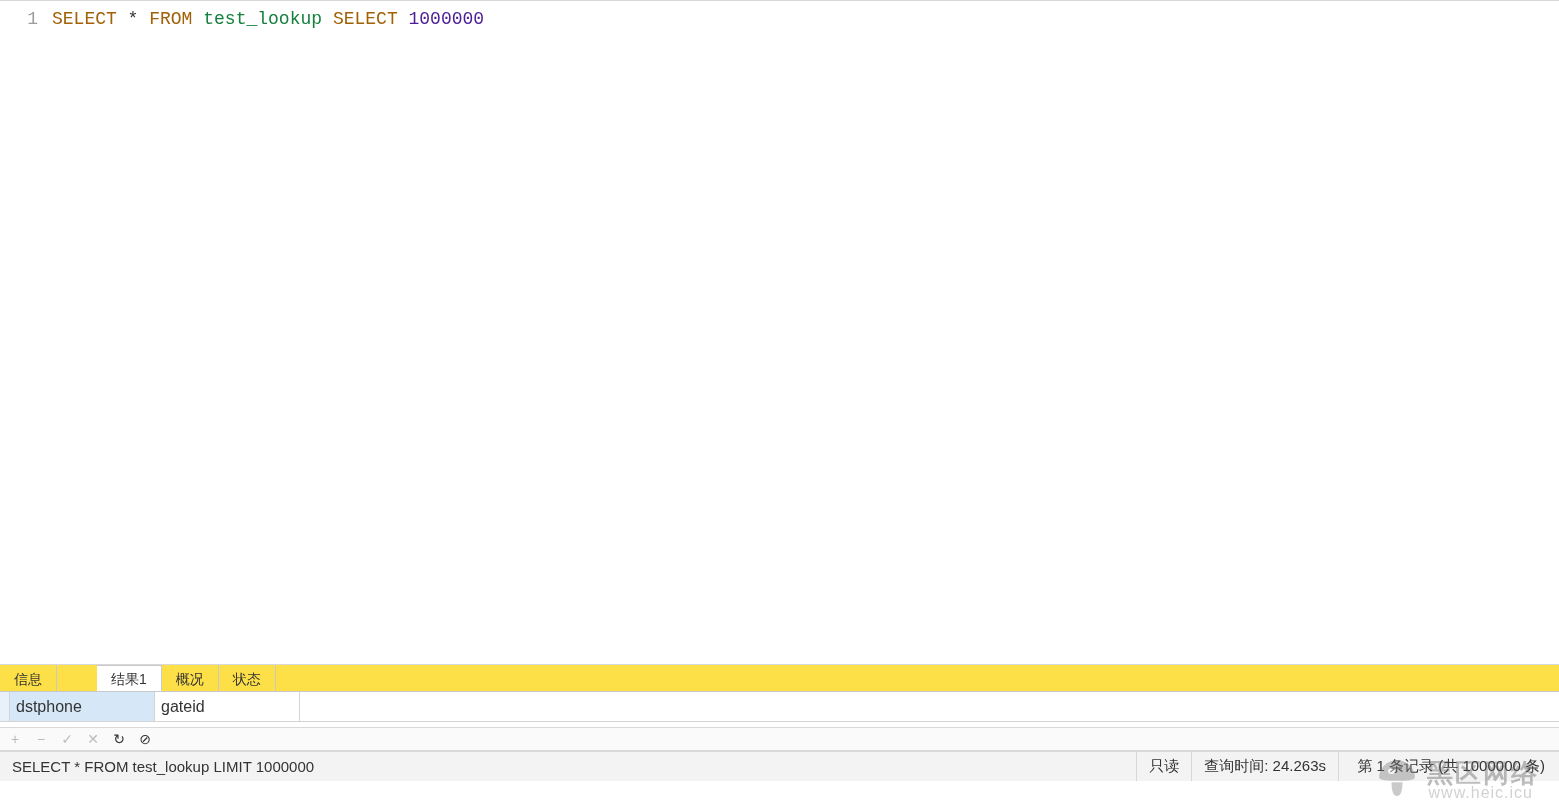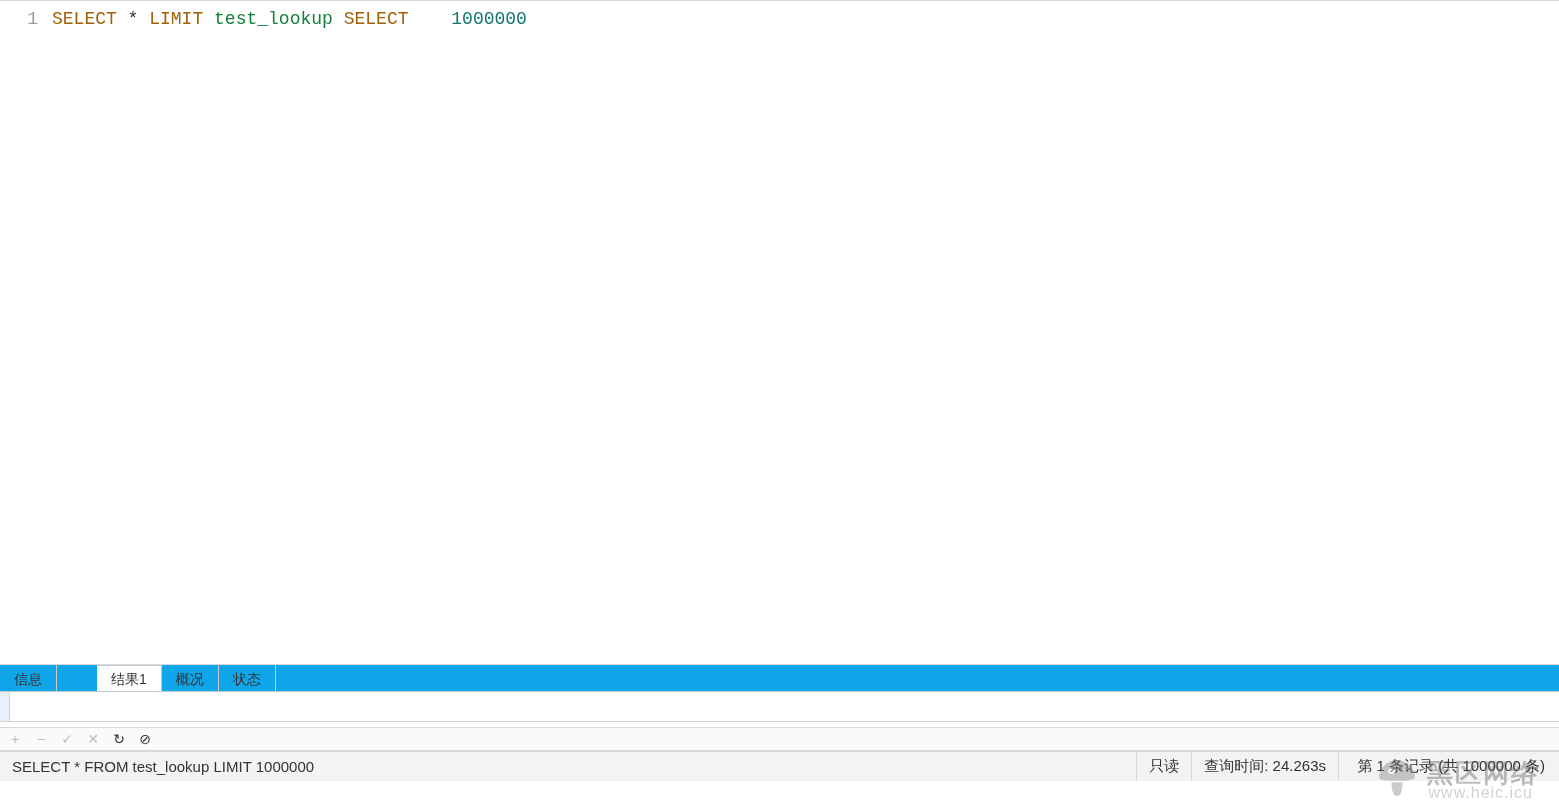--- a/index.html
+++ b/index.html
@@ -5,24 +5,24 @@
   * { box-sizing: border-box; margin: 0; padding: 0; }
   html, body { width: 100%; height: 100%; font-family: "Segoe UI", "Microsoft YaHei", Arial, sans-serif; font-size: 14px; color: #333; background: #fff; overflow: hidden; }
   .app { display: flex; flex-direction: column; height: 812px; width: 1559px; }
 
   
   .editor-wrap { flex: 0 0 665px; display: flex; background: #fff; border-top: 1px solid #d8d8d8; border-bottom: 1px solid #d8d8d8; overflow: hidden; }
   .gutter { flex: 0 0 48px; text-align: right; padding: 6px 10px 0 0; color: #9c9c9c; font-family: Consolas, "Courier New", monospace; font-size: 18px; line-height: 1.35; user-select: none; }
   .code { flex: 1; padding: 6px 0 0 4px; font-family: Consolas, "Courier New", monospace; font-size: 18px; line-height: 1.35; white-space: pre; }
   .kw { color: #a16207; }
   .id { color: #15803d; }
-  .num { color: #0f766e; margin-left: 32px; }
+  .num { color: #4c1d95; }
 
   
-  .tabs { flex: 0 0 27px; display: flex; align-items: stretch; background: #0ea5e9; border-bottom: 1px solid #c9c9c9; }
+  .tabs { flex: 0 0 27px; display: flex; align-items: stretch; background: #fde047; border-bottom: 1px solid #c9c9c9; }
   .tab { padding: 3px 14px 0 14px; border-right: 1px solid #c9c9c9; color: #333; cursor: default; font-size: 14px; display:flex; align-items:center;}
   .tab.active { background: #fff; border-top: 1px solid #c9c9c9; border-bottom: 1px solid #fff; position: relative; top: 0; margin-left: 40px; }
 
   
   .grid-head { flex: 0 0 30px; display: flex; border-bottom: 1px solid #d4d4d4; background:#fff; overflow:hidden;}
   .col-stub { flex: 0 0 10px; background: #e8f0fb; border-right: 1px solid #d4d4d4; }
   .col-head { flex: 0 0 145px; padding: 4px 6px; font-size: 16px; border-right: 1px solid #d4d4d4; display:flex; align-items:center;}
   .col-head.selected { background: #d6e8f8; }
   .grid-body { flex: 0 0 5px; background:#fff; }
 
@@ -47,32 +47,36 @@
 </style>
 </head>
 <body>
 
 <div class="app">
 
   <div class="editor-wrap">
     <div class="gutter">
       <div>1</div>
     </div>
-    <div class="code" id="code"><span class="kw">SELECT</span><span> * </span><span class="kw">LIMIT</span><span> </span><span class="id">test_lookup</span><span> </span><span class="kw">SELECT</span><span> </span><span class="num">1000000</span></div>
+    <div class="code" id="code"><span class="kw">SELECT</span><span> * </span><span class="kw">FROM</span><span> </span><span class="id">test_lookup</span><span> </span><span class="kw">SELECT</span><span> </span><span class="num">1000000</span></div>
   </div>
 
   <div class="tabs" id="tabs">
       <div class="tab">信息</div>
       <div class="tab active">结果1</div>
       <div class="tab">概况</div>
       <div class="tab">状态</div>
     </div>
 
   <div class="grid-head">
     <div class="col-stub"></div>
+    <div id="cols" style="display:flex">
+        <div class="col-head selected">dstphone</div>
+        <div class="col-head">gateid</div>
+      </div>
   </div>
   <div class="grid-body"></div>
 
   <div class="actions" id="actions">
       <div class="ico disabled">+</div>
       <div class="ico disabled">−</div>
       <div class="ico disabled">✓</div>
       <div class="ico disabled">✕</div>
       <div class="ico dark">↻</div>
       <div class="ico dark">⊘</div>

